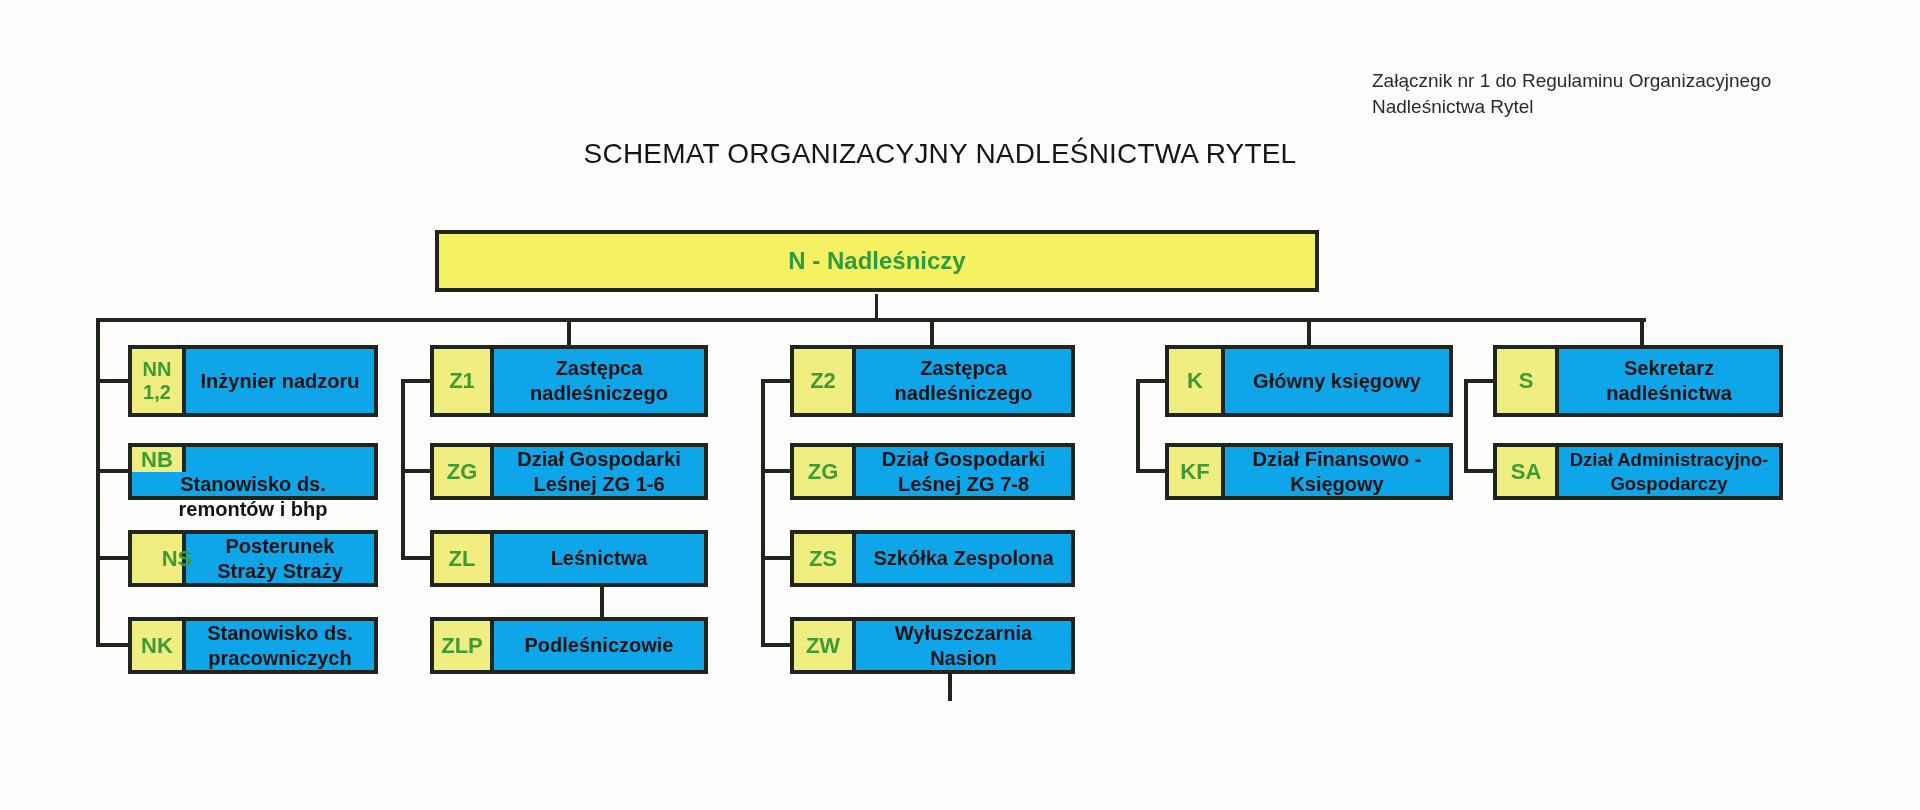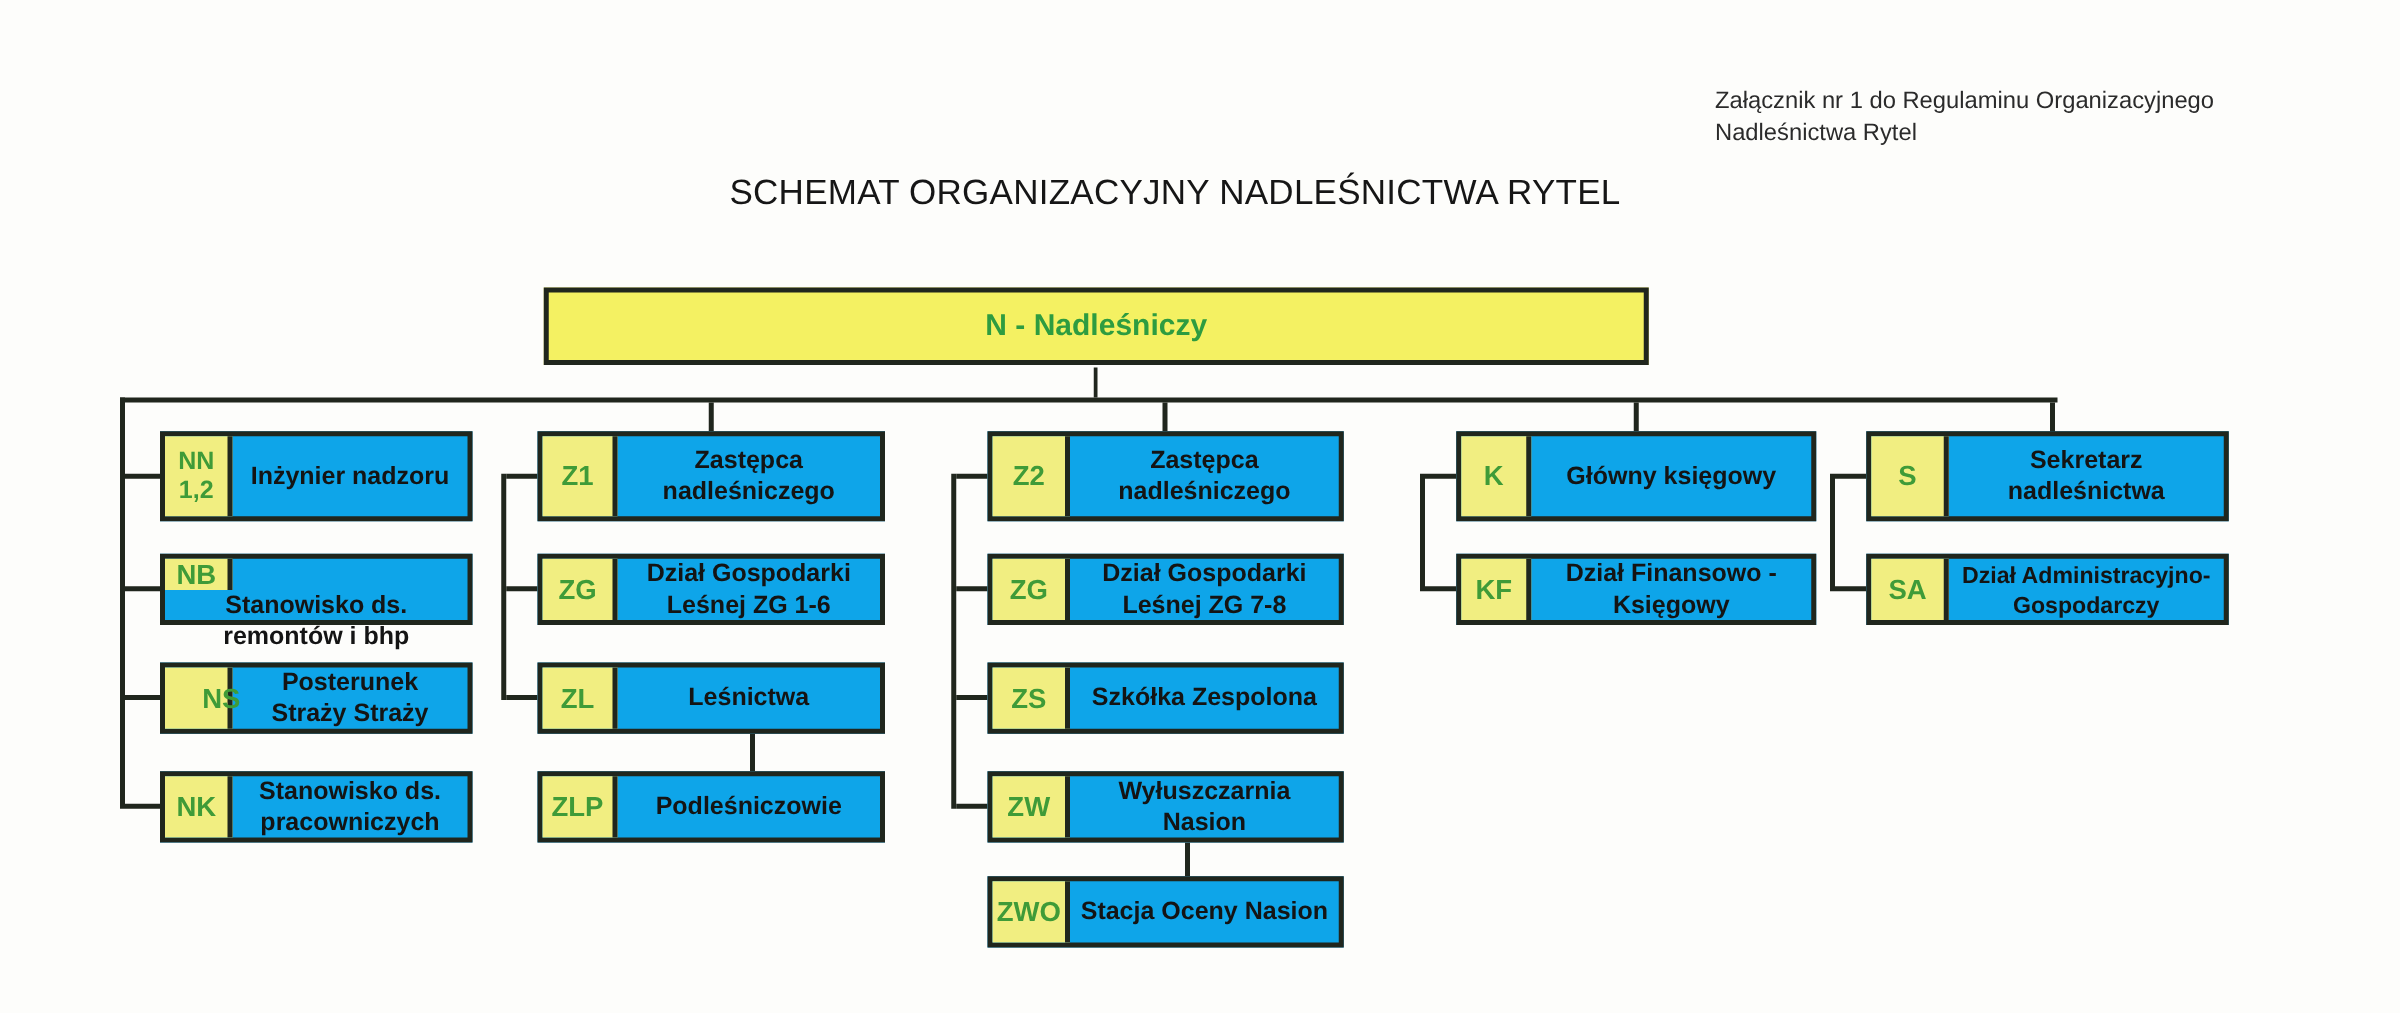--- a/index.html
+++ b/index.html
@@ -156,24 +156,20 @@
   </div>
   <div class="obox" style="left:790px;top:530px;width:285px;height:57px;">
     <div class="code" style="width:62px;">ZS</div>
     <div class="lbl">Szkółka Zespolona</div>
   </div>
   <div class="obox" style="left:790px;top:617px;width:285px;height:57px;">
     <div class="code" style="width:62px;">ZW</div>
     <div class="lbl">Wyłuszczarnia
 Nasion</div>
   </div>
-  <div class="obox" style="left:790px;top:701px;width:285px;height:57px;">
-    <div class="code" style="width:62px;">ZWO</div>
-    <div class="lbl">Stacja Oceny Nasion</div>
-  </div>
 
   <div class="obox" style="left:1165px;top:345px;width:288px;height:72px;">
     <div class="code" style="width:56px;">K</div>
     <div class="lbl">Główny księgowy</div>
   </div>
   <div class="obox" style="left:1165px;top:443px;width:288px;height:57px;">
     <div class="code" style="width:56px;">KF</div>
     <div class="lbl">Dział Finansowo -
 Księgowy</div>
   </div>

